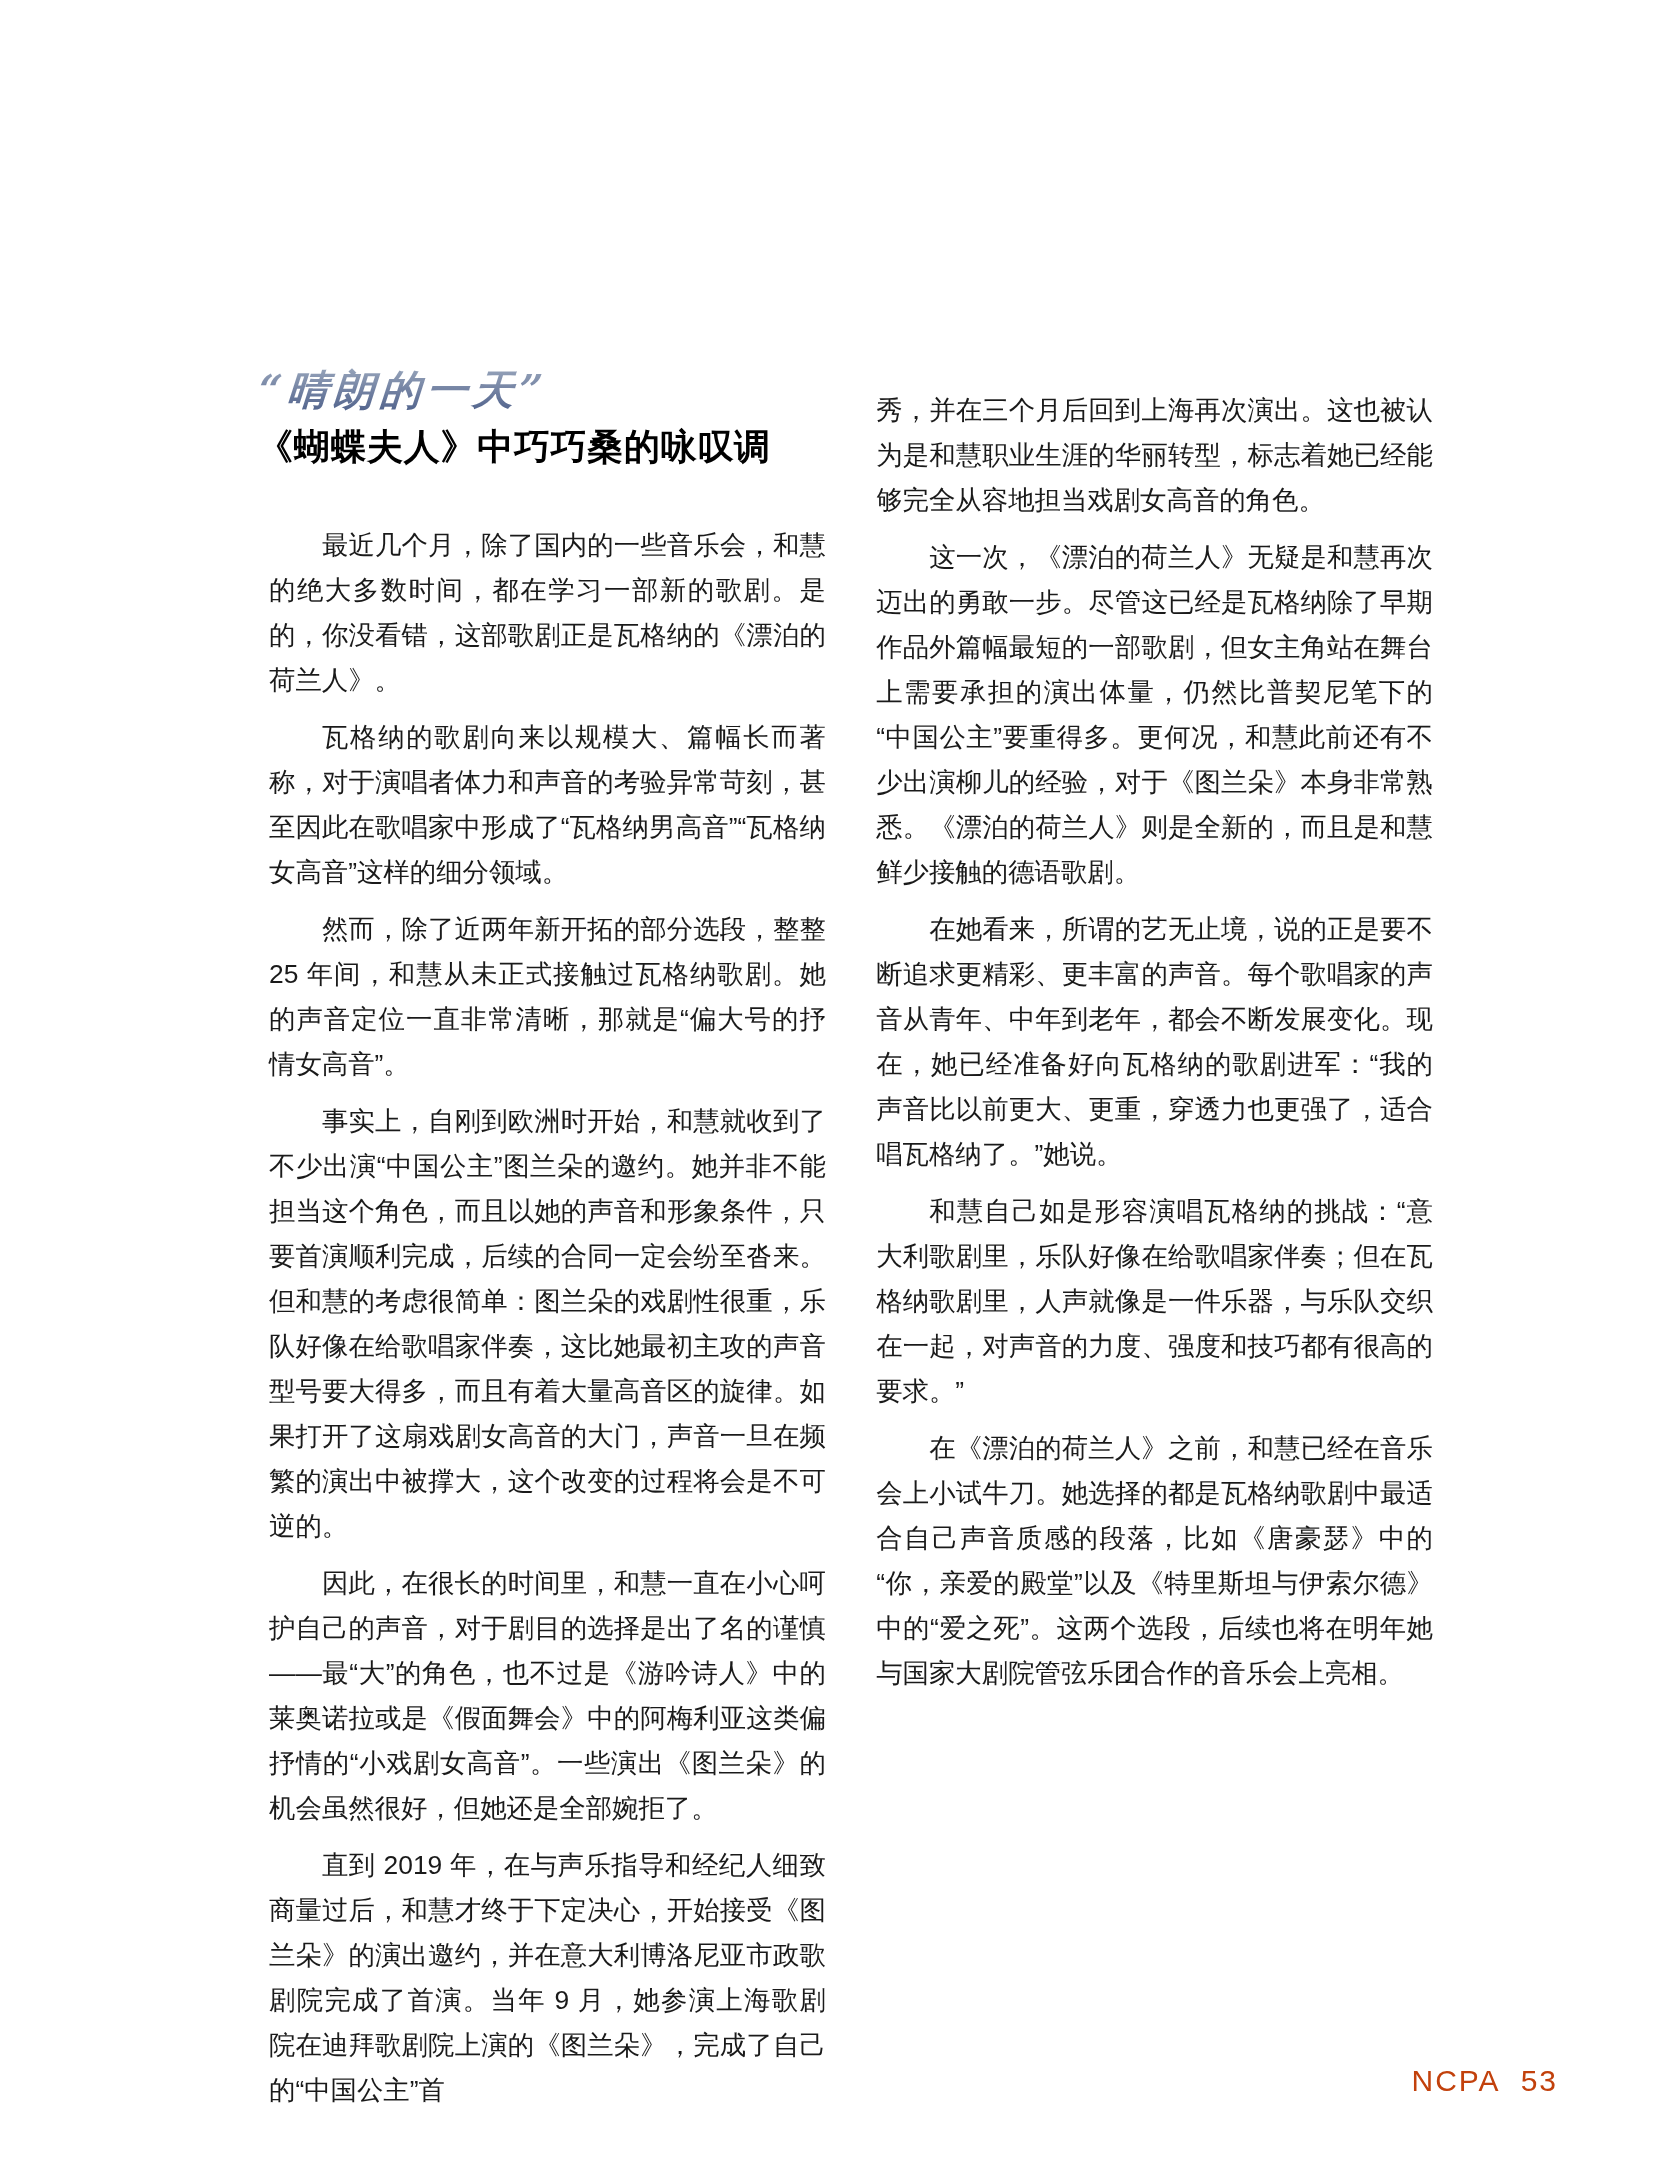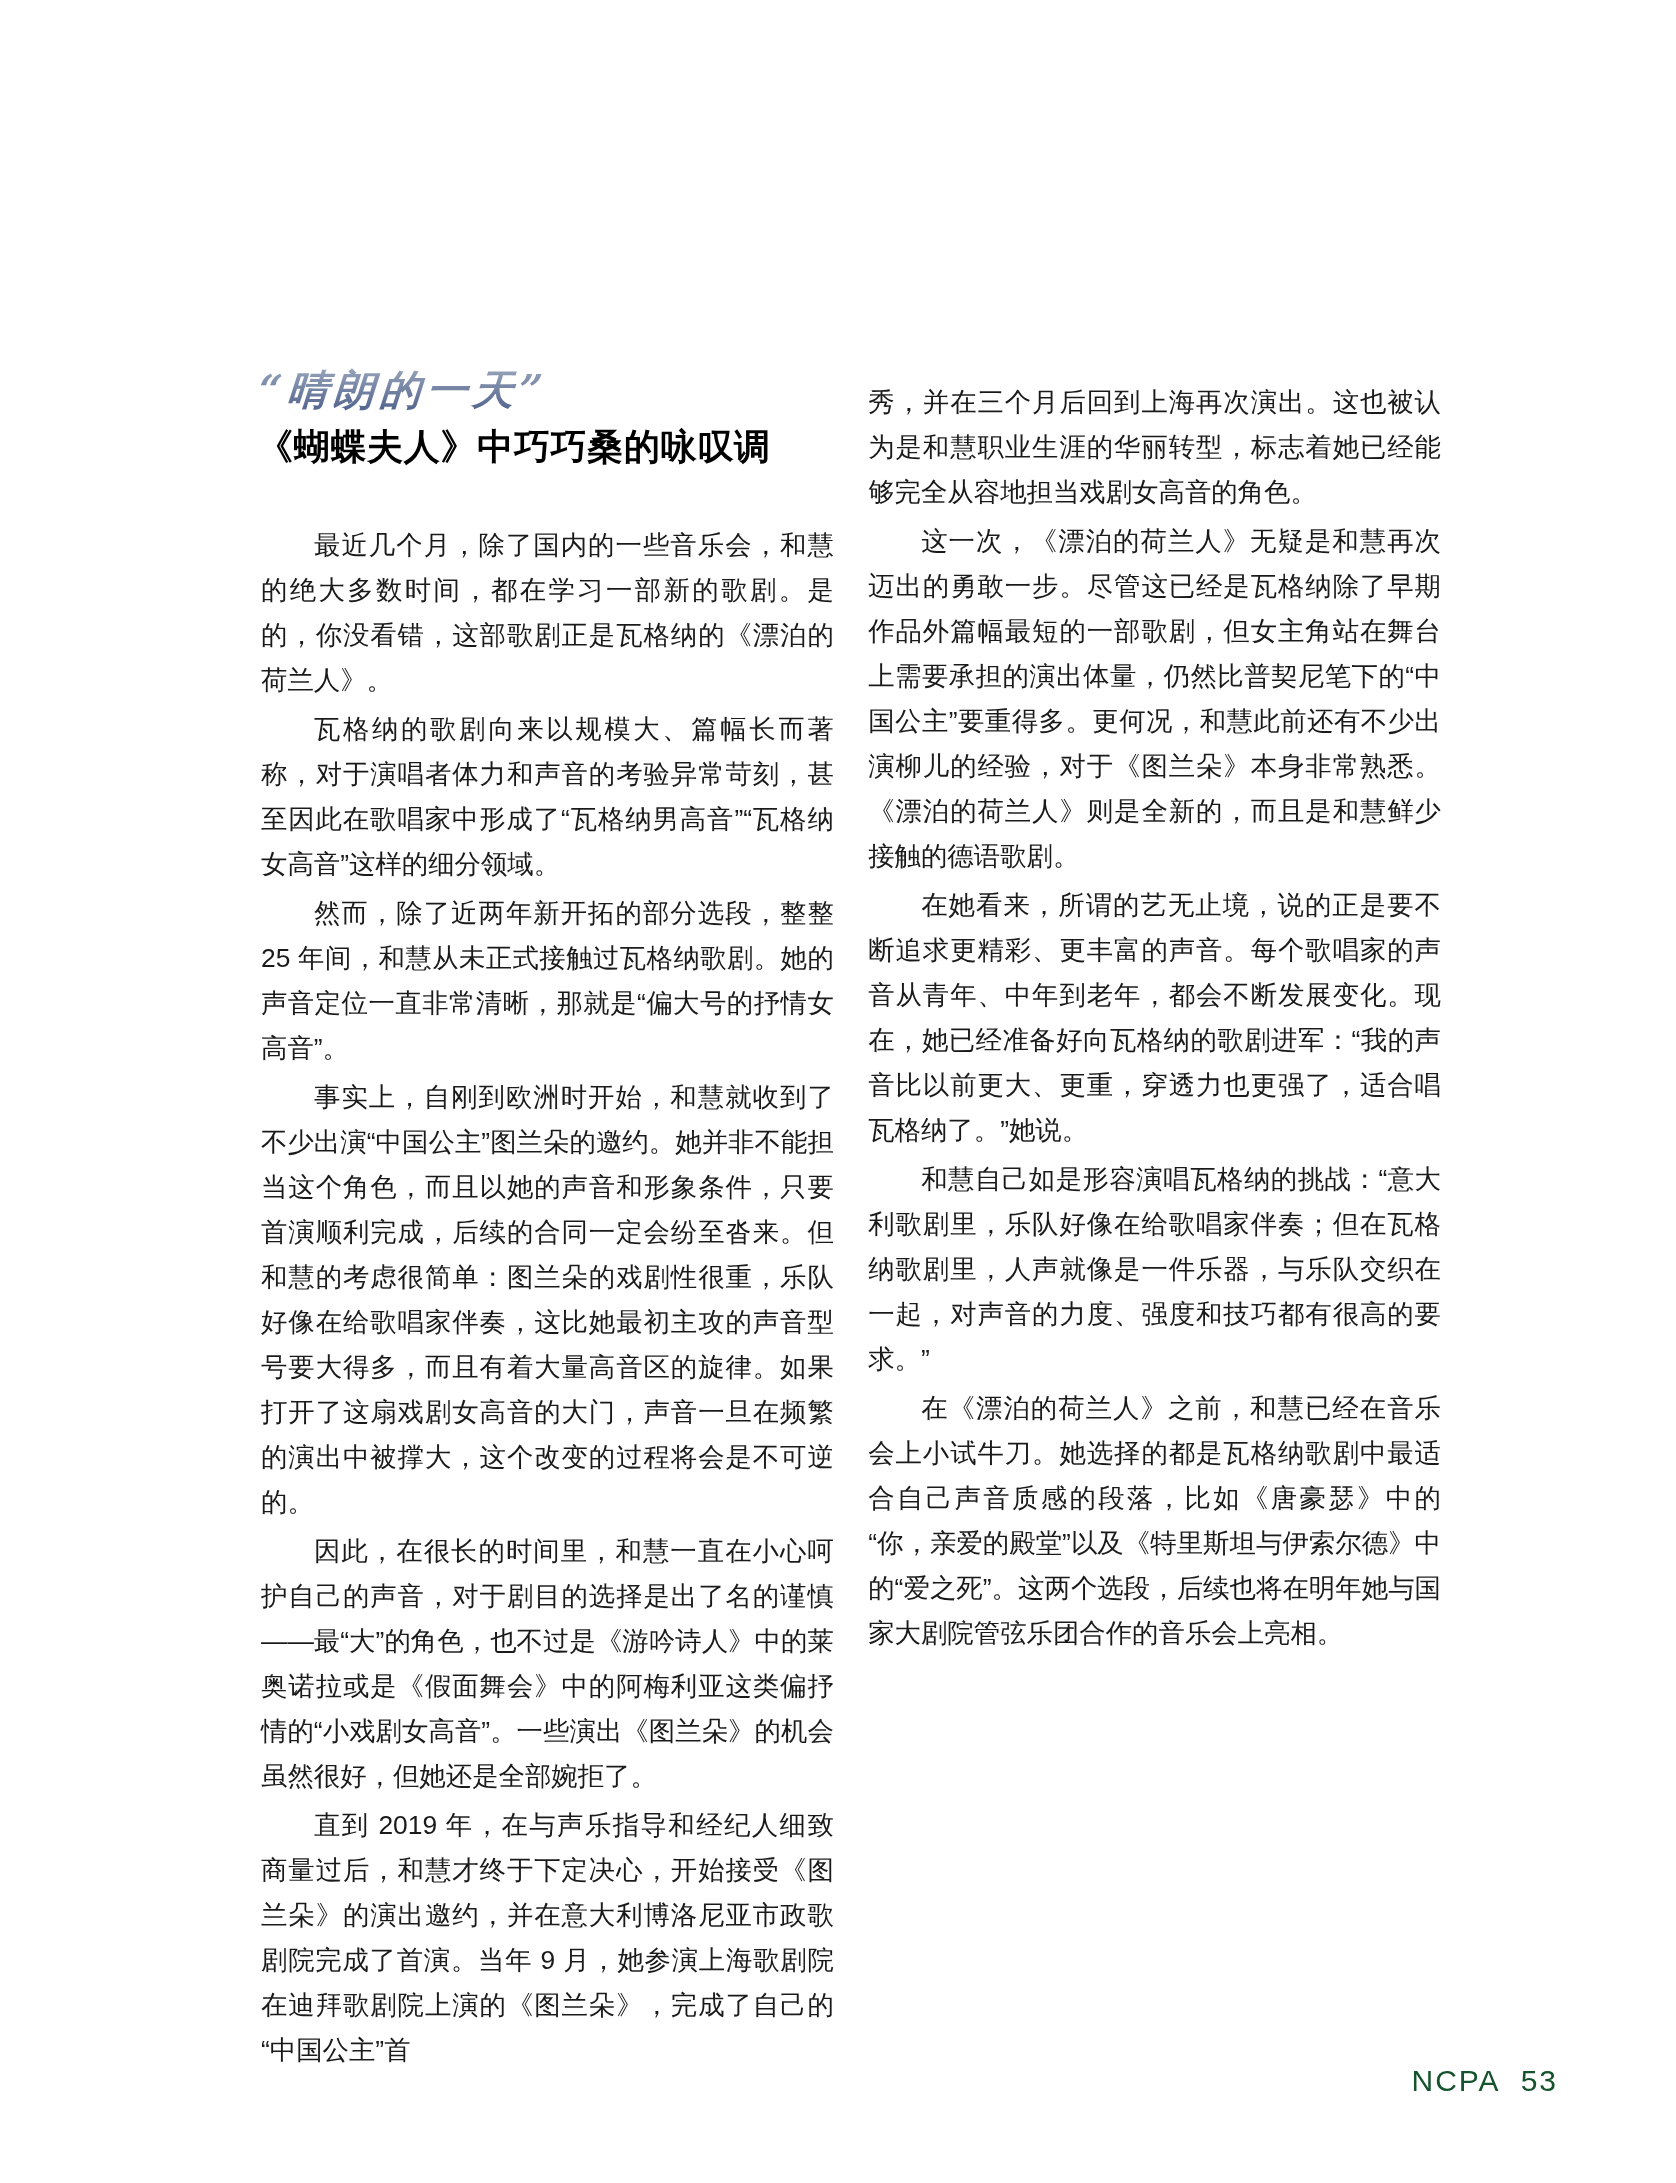--- a/index.html
+++ b/index.html
@@ -37,35 +37,35 @@
     font-size: 36px;
     line-height: 37px;
     font-weight: bold;
     color: #000000;
     letter-spacing: 0.7px;
     white-space: nowrap;
   }
   .body-text { margin-top: 58px; }
   .body-text-right { padding-top: 9.2px; }
   .para {
-    margin: 4px;
+    margin: 12px;
     font-size: 26.4px;
     line-height: 45px;
     text-align: justify;
     color: #1a1a1a;
   }
   .para.indent { text-indent: 53px; }
   .page-footer {
     position: absolute;
     top: 2064px;
     right: 118px;
     font-size: 30px;
     line-height: 33px;
     letter-spacing: 2px;
-    color: #14532d;
+    color: #c2410c;
     display: flex;
     gap: 20px;
     white-space: nowrap;
   }
 </style>
 </head>
 <body>
 
 <div class="content">
   <div class="col">

